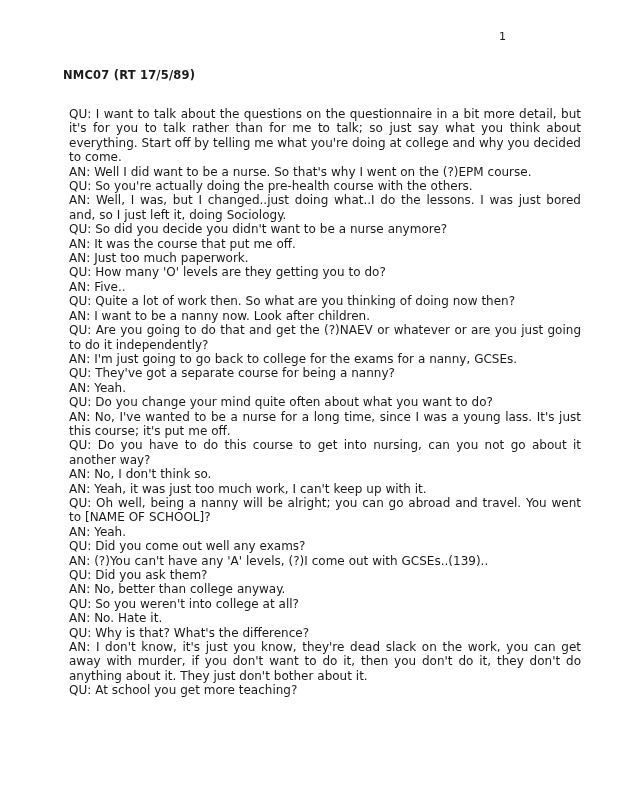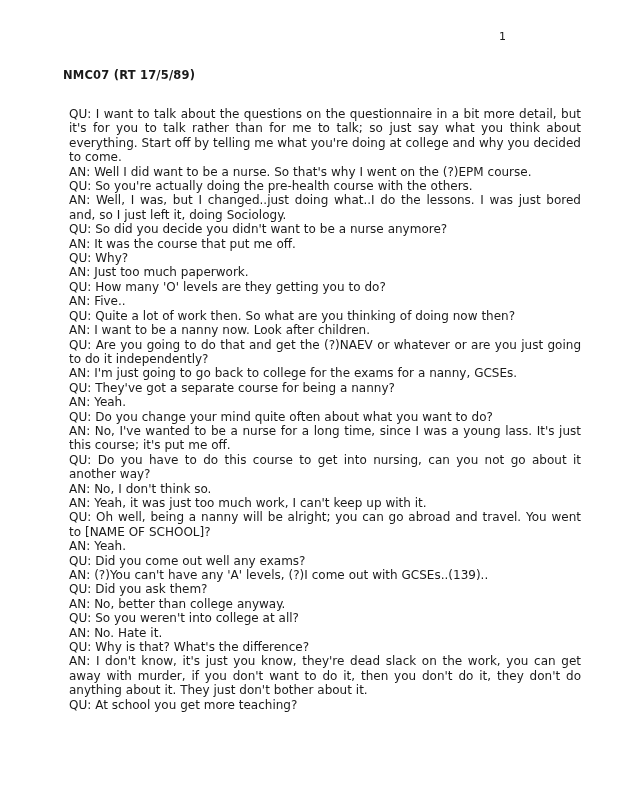--- a/index.html
+++ b/index.html
@@ -57,21 +57,20 @@
 
   <h1 class="doc-heading">NMC07 (RT 17/5/89)</h1>
 
   <div class="transcript" id="transcript">
       <p>QU: I want to talk about the questions on the questionnaire in a bit more detail, but it's for you to talk rather than for me to talk; so just say what you think about everything. Start off by telling me what you're doing at college and why you decided to come.</p>
       <p>AN: Well I did want to be a nurse. So that's why I went on the (?)EPM course.</p>
       <p>QU: So you're actually doing the pre-health course with the others.</p>
       <p>AN: Well, I was, but I changed..just doing what..I do the lessons. I was just bored and, so I just left it, doing Sociology.</p>
       <p>QU: So did you decide you didn't want to be a nurse anymore?</p>
       <p>AN: It was the course that put me off.</p>
-      <p>QU: Why?</p>
       <p>AN: Just too much paperwork.</p>
       <p>QU: How many 'O' levels are they getting you to do?</p>
       <p>AN: Five..</p>
       <p>QU: Quite a lot of work then. So what are you thinking of doing now then?</p>
       <p>AN: I want to be a nanny now. Look after children.</p>
       <p>QU: Are you going to do that and get the (?)NAEV or whatever or are you just going to do it independently?</p>
       <p>AN: I'm just going to go back to college for the exams for a nanny, GCSEs.</p>
       <p>QU: They've got a separate course for being a nanny?</p>
       <p>AN: Yeah.</p>
       <p>QU: Do you change your mind quite often about what you want to do?</p>

